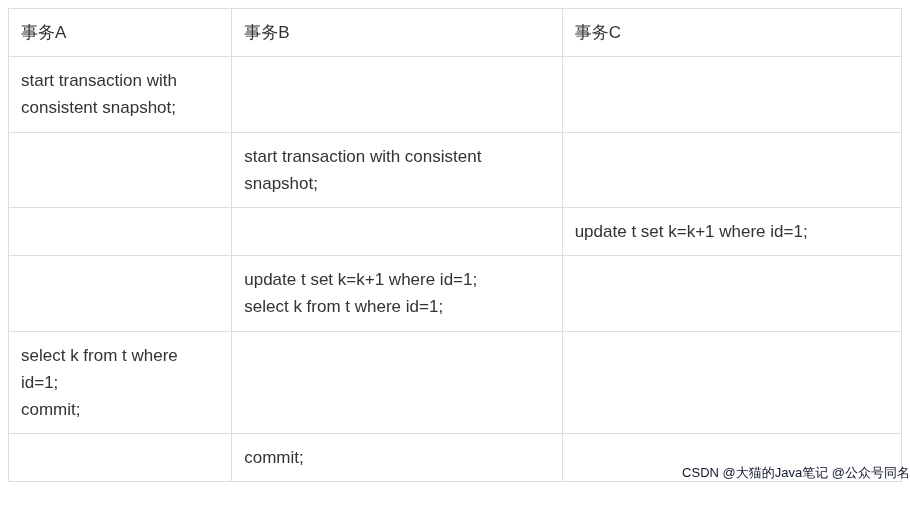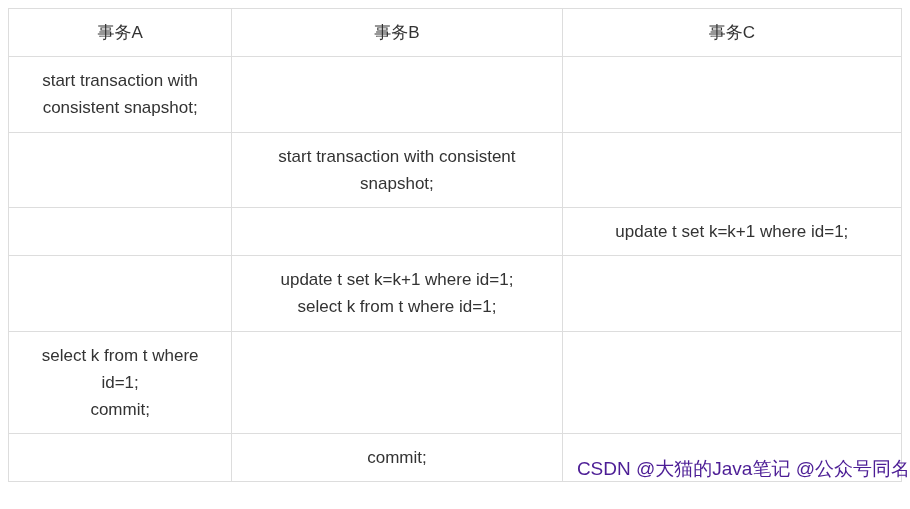--- a/index.html
+++ b/index.html
@@ -17,38 +17,38 @@
       position: relative;
     }
     table {
       border-collapse: collapse;
       width: 100%;
       table-layout: fixed;
     }
     th, td {
       border: 1px solid #ddd;
       padding: 10px 12px;
-      text-align: center;
+      text-align: left;
       vertical-align: top;
       line-height: 1.6;
       word-wrap: break-word;
     }
     th {
       font-weight: normal;
       background: #ffffff;
     }
     col.col-a { width: 25%; }
     col.col-b { width: 37%; }
     col.col-c { width: 38%; }
     .watermark {
       position: absolute;
       bottom: 8px;
       right: 0;
-      font-size: 19px;
-      color: #4c1d95;
+      font-size: 13px;
+      color: #0f172a;
       pointer-events: none;
       white-space: nowrap;
     }
     .cell-line {
       display: block;
     }
   </style>
 </head>
 <body>
 

